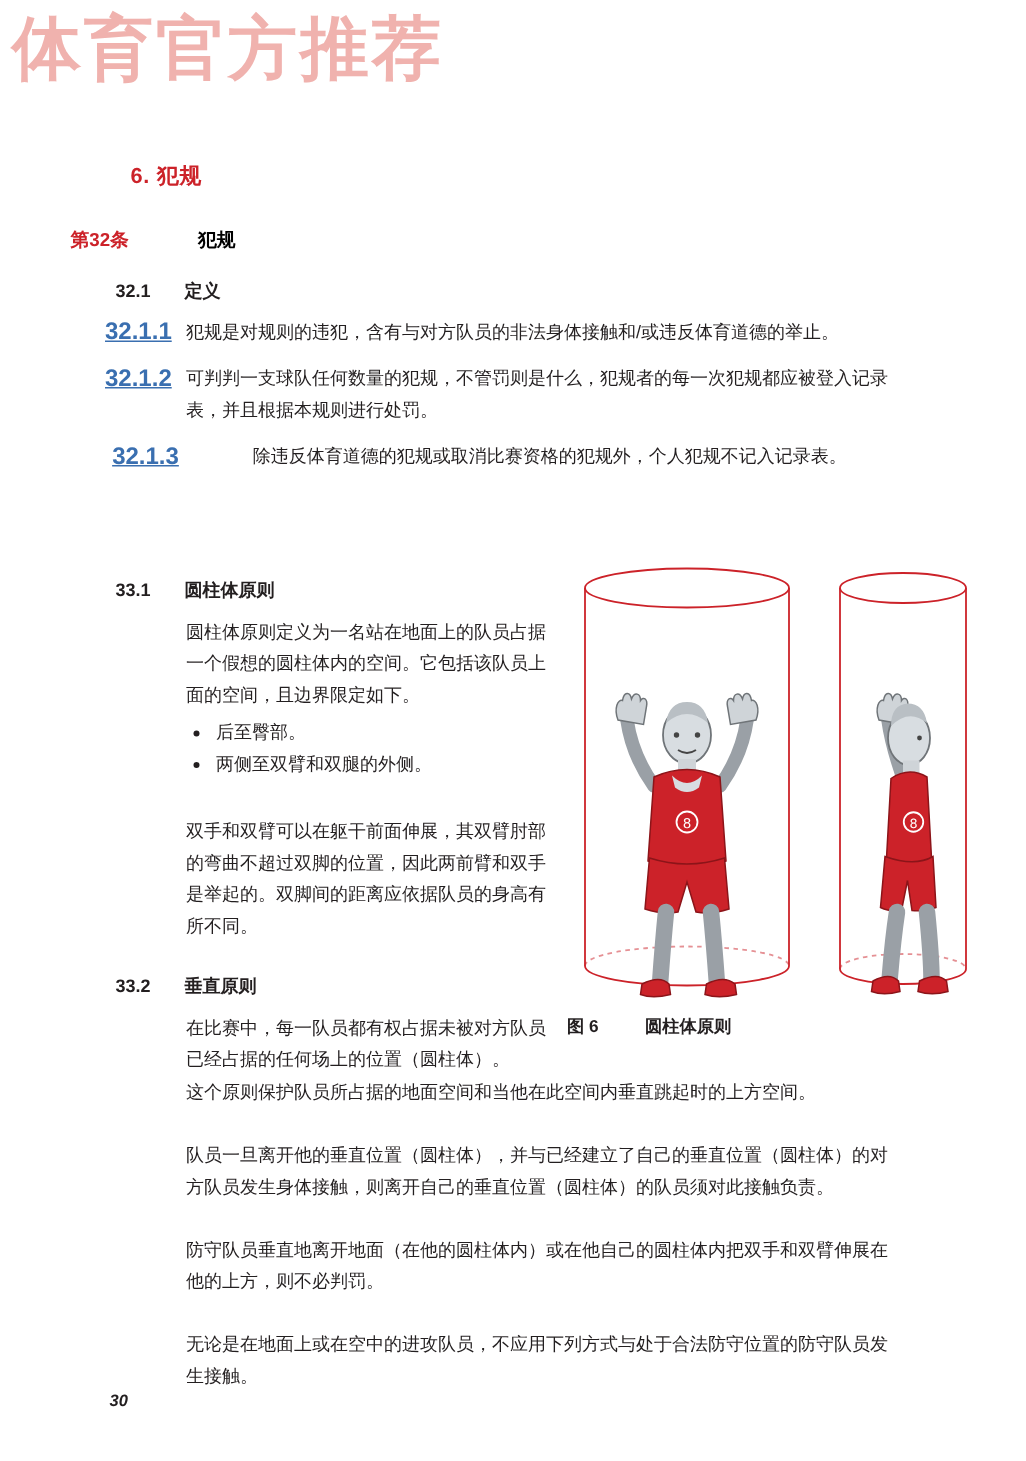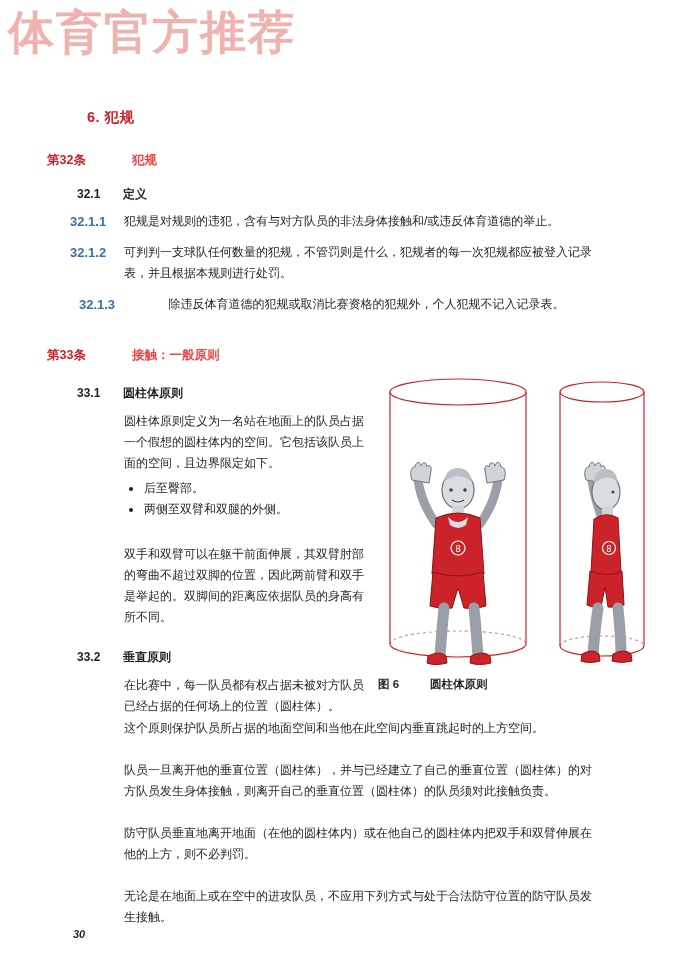--- a/index.html
+++ b/index.html
@@ -55,21 +55,21 @@
     font-weight: 700;
     color: #cc2229;
   }
   .article .num {
     display: inline-block;
     width: 85px;
     color: #cc2229;
   }
   .article .ttl {
     display: inline-block;
-    color: #ef4444;
+    color: #000000;
   }
 
   
   .sub {
     position: absolute;
     left: 77px;
     font-size: 12px;
     font-weight: 700;
     color: #231f20;
   }
@@ -84,22 +84,23 @@
     font-size: 12px;
     line-height: 21px;
     color: #231f20;
   }
   .item .idx {
     position: absolute;
     left: 0;
     top: 0;
     width: 54px;
     color: #3a6fb0;
-    font-size: 13px;
+    font-size: 16px;
     font-weight: 600;
+    text-decoration: underline;
   }
   .item .txt {
     display: block;
     margin-left: 54px;
     width: 485px;
   }
 
   
   .para {
     position: absolute;
@@ -195,23 +196,20 @@
   <div class="item" style="left:70px; top:242px; width:540px;">
     <span class="idx">32.1.2</span>
     <span class="txt">可判判一支球队任何数量的犯规，不管罚则是什么，犯规者的每一次犯规都应被登入记录表，并且根据本规则进行处罚。</span>
   </div>
 
   <div class="item" style="left:70px; top:294px; width:540px;text-align:center;">
     <span class="idx">32.1.3</span>
     <span class="txt">除违反体育道德的犯规或取消比赛资格的犯规外，个人犯规不记入记录表。</span>
   </div>
 
-  <div class="article" style="top:347px;">
-    <span class="num">第33条</span><span class="ttl">接触：一般原则</span>
-  </div>
 
   <div class="sub" style="top:385px;">
     <span class="n">33.1</span><span>圆柱体原则</span>
   </div>
 
   <div class="para narrow" style="left:124px; top:411px;">圆柱体原则定义为一名站在地面上的队员占据一个假想的圆柱体内的空间。它包括该队员上面的空间，且边界限定如下。</div>
 
   <ul class="bullets" style="position:absolute; left:124px; top:478px; width:250px;">
     <li>后至臀部。</li>
     <li>两侧至双臂和双腿的外侧。</li>

